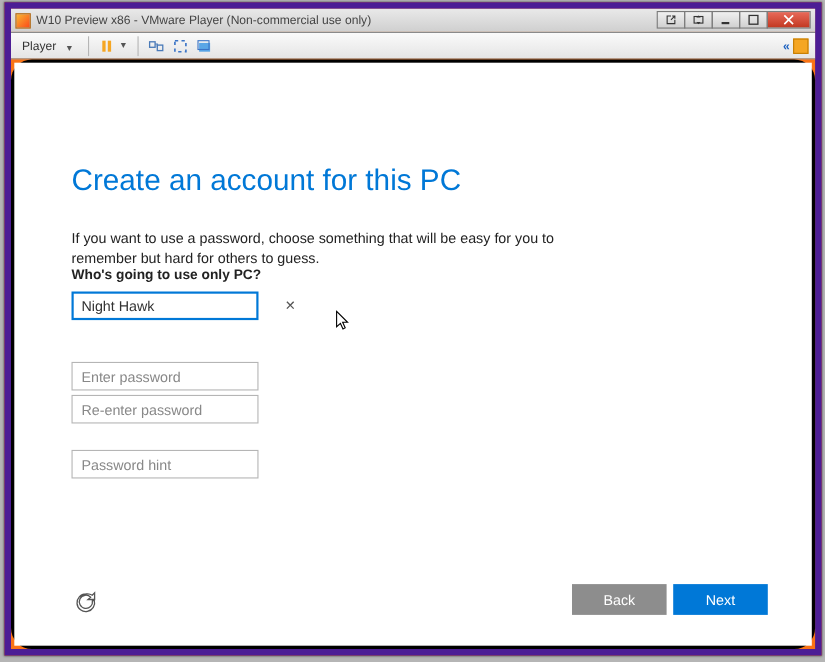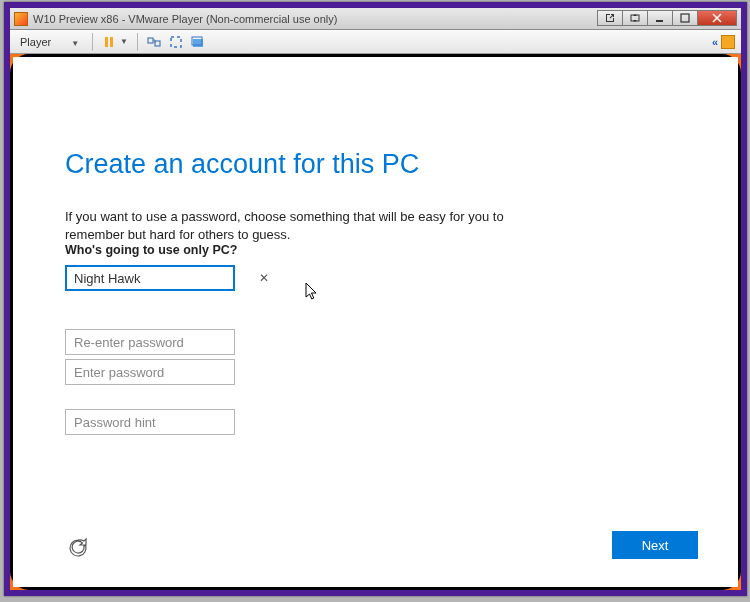--- a/index.html
+++ b/index.html
@@ -72,21 +72,21 @@
       border-bottom: 1px solid #9c9c9c;
       display: flex;
       align-items: center;
       padding: 0 6px;
     }
     .toolbar .player-drop {
       font-size: 11px;
       color: #333;
       display: flex;
       align-items: flex-end;
-      gap: 20px;
+      gap: 8px;
       padding: 1px 4px;
       margin-right: 4px;
     }
     .toolbar .sep {
       width: 1px; height: 18px;
       background: #b5b5b5;
       margin: 0 5px;
     }
     .tool-icon {
       width: 16px; height: 16px;
@@ -295,36 +295,37 @@
 
         <div class="field-label">Who's going to use only PC?</div>
 
         <div class="input-wrap">
           <input type="text" class="text-input focused" value="Night Hawk" style="">
           <span class="input-clear">✕</span>
         </div>
 
         <div class="spacer-md"></div>
 
+        <input type="password" class="text-input" placeholder="Enter password" style="">
+
         <input type="password" class="text-input" placeholder="Re-enter password" style="">
-
-        <input type="password" class="text-input" placeholder="Enter password" style="">
 
         <div class="spacer-sm"></div>
 
         <input type="text" class="text-input" placeholder="Password hint" style="">
       </div>
 
       <div class="refresh-icon">
         <svg width="22" height="22" viewBox="0 0 22 22">
           <path d="M11 3a8 8 0 1 0 7.7 5.8L17 9a6 6 0 1 1-1.6-3.1L13 8h6V2l-2.1 2.1A7.96 7.96 0 0 0 11 3z" fill="none" stroke="#555" stroke-width="1.2"></path>
         </svg>
       </div>
 
       <div class="nav-buttons">
+        <div class="btn btn-back">Back</div>
         <div class="btn btn-next">Next</div>
       </div>
 
       <div class="cursor">
         <svg width="14" height="20" viewBox="0 0 14 20">
           <path d="M1 1l0 14 3.5-3 2.3 5 2-1-2.3-5H11z" fill="#fff" stroke="#000" stroke-width="1"></path>
         </svg>
       </div>
 
     </div>

